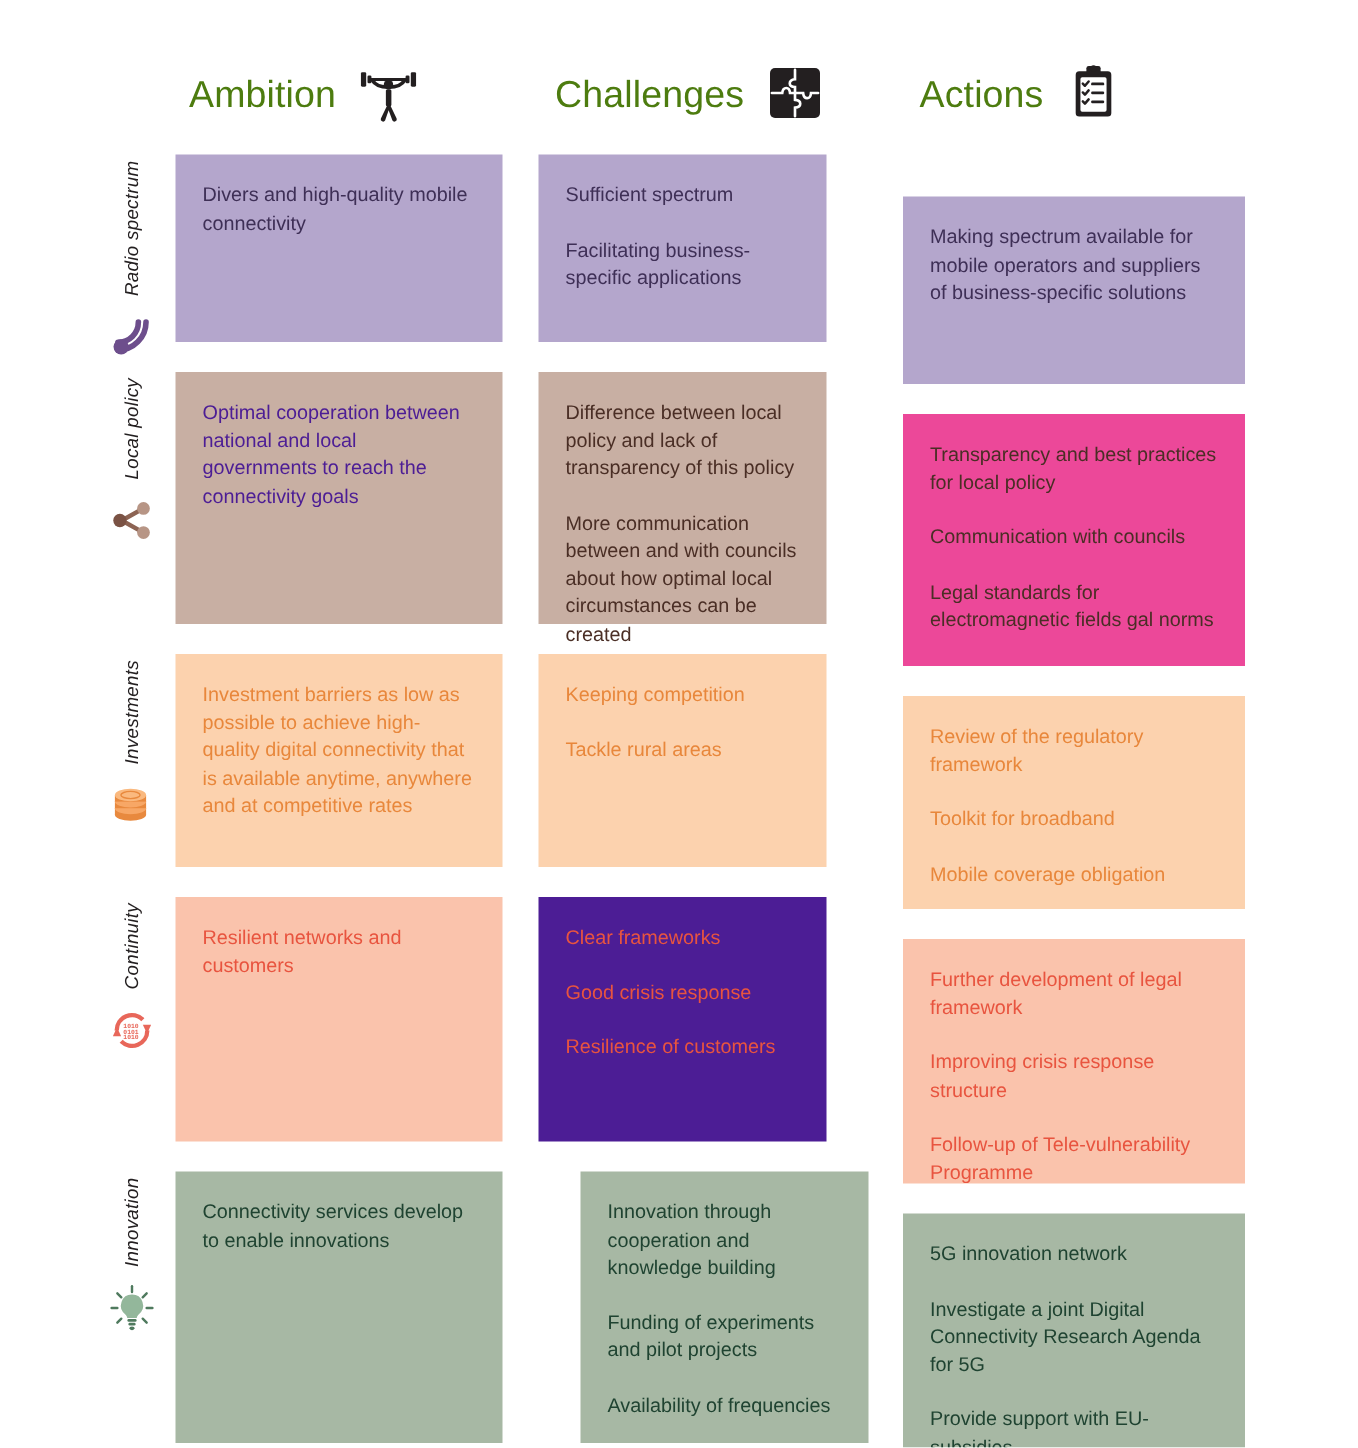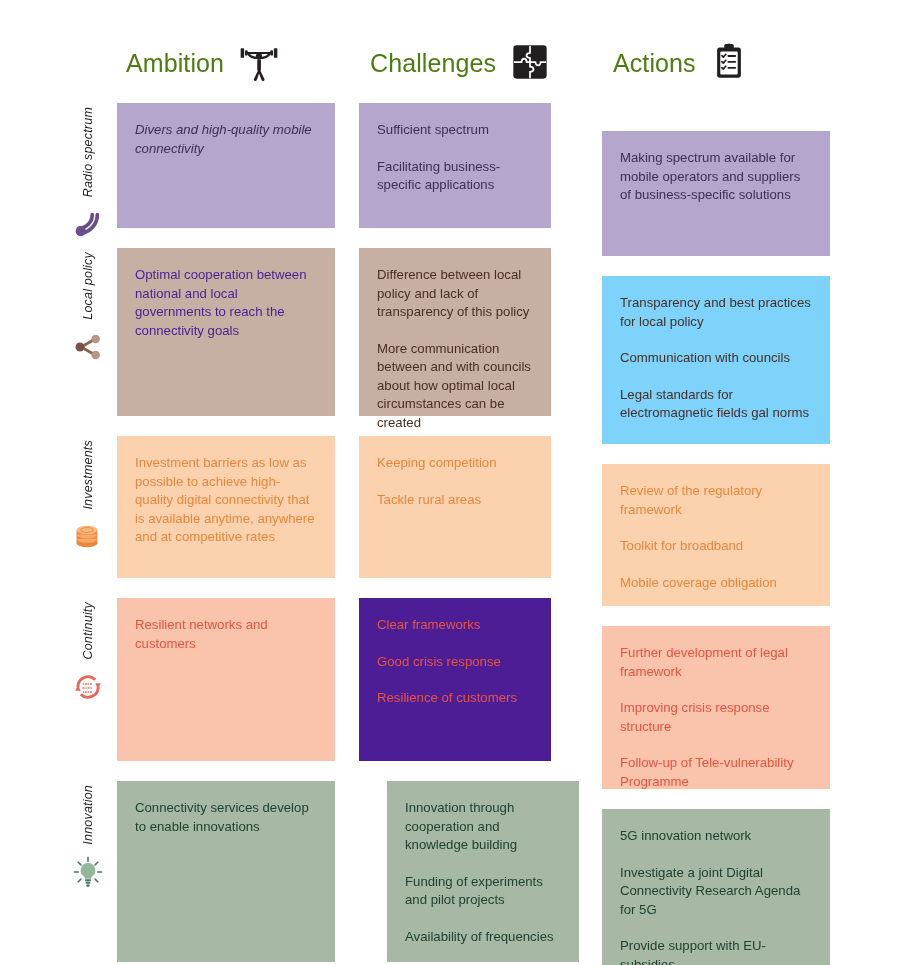--- a/index.html
+++ b/index.html
@@ -184,21 +184,21 @@
       <span class="row-icon">
         <svg viewBox="0 0 40 40" width="34" height="34" aria-hidden="true">
           <g fill="none" stroke="#6D4E8C" stroke-width="4.4" stroke-linecap="round">
             <path d="M9 31 A22 22 0 0 1 31 9" transform="rotate(180 20 20)"></path>
             <path d="M15 31 A16 16 0 0 1 31 15" transform="rotate(180 20 20)"></path>
           </g>
           <circle cx="11.5" cy="28.5" r="6" fill="#6D4E8C"></circle>
         </svg>
       </span>
     </div>
-    <div class="cell c0" style="background: rgb(180, 166, 204); color: rgb(62, 47, 86); font-style: italic;">
+    <div class="cell c0" style="background: rgb(180, 166, 204); color: rgb(62, 47, 86);">
       <p class="line">Divers and high-quality mobile connectivity</p>
     </div>
     <div class="cell c1" style="background: rgb(180, 166, 204); color: rgb(62, 47, 86);">
       <p class="line">Sufficient spectrum</p>
       <p class="line">Facilitating business-specific applications</p>
     </div>
     <div class="cell c2" style="background: rgb(180, 166, 204); color: rgb(62, 47, 86);">
       <p class="line">Making spectrum available for mobile operators and suppliers of business-specific solutions</p>
     </div>
   </div>
@@ -218,21 +218,21 @@
         </svg>
       </span>
     </div>
     <div class="cell c0" style="background: rgb(200, 175, 163); color: #4c1d95;">
       <p class="line">Optimal cooperation between national and local governments to reach the connectivity goals</p>
     </div>
     <div class="cell c1" style="background: rgb(200, 175, 163); color: rgb(74, 46, 37);">
       <p class="line">Difference between local policy and lack of transparency of this policy</p>
       <p class="line">More communication between and with councils about how optimal local circumstances can be created</p>
     </div>
-    <div class="cell c2" style="background: #7dd3fc; color: rgb(74, 46, 37);">
+    <div class="cell c2" style="background: #ec4899; color: rgb(74, 46, 37);">
       <p class="line">Transparency and best practices for local policy</p>
       <p class="line">Communication with councils</p>
       <p class="line">Legal standards for electromagnetic fields gal norms</p>
     </div>
   </div>
 
   <div class="row" id="row-2">
     <div class="row-label-wrap">
       <span class="row-label">Investments</span>
       <span class="row-icon">

